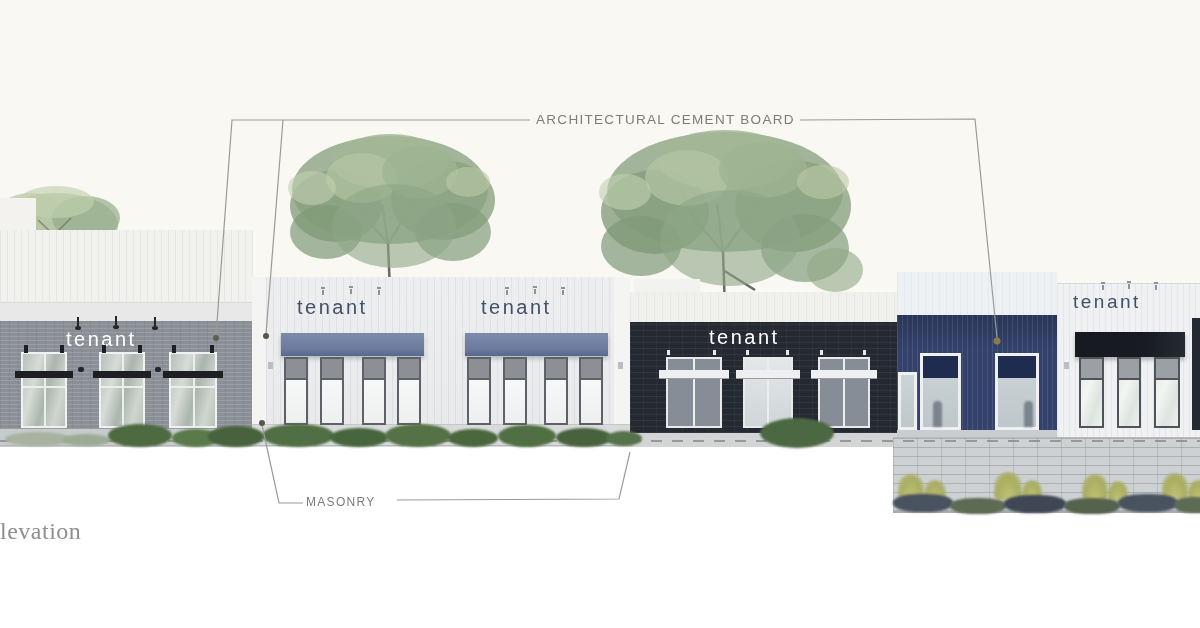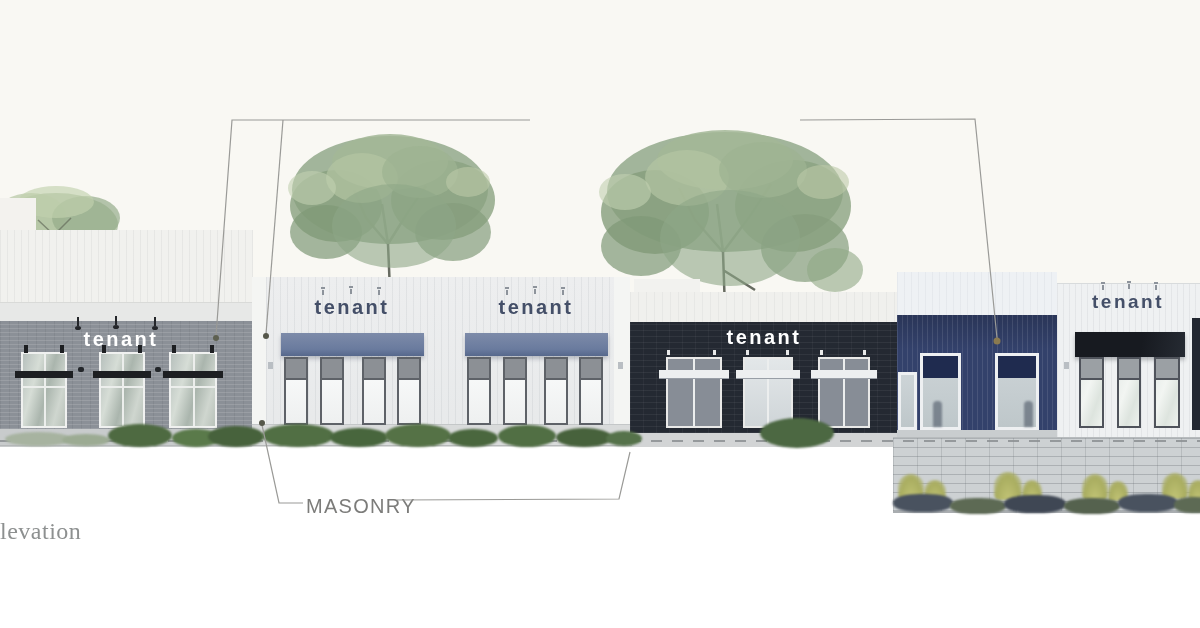--- a/index.html
+++ b/index.html
@@ -15,21 +15,21 @@
   
   .lb-step{left:0;top:198px;width:36px;height:34px;background:#f3f2ee;}
   .lb-parapet{left:0;top:230px;width:253px;height:72px;background:#f1f1ee;
     background-image:repeating-linear-gradient(90deg,rgba(90,95,100,.07) 0 1px,transparent 1px 7px);
     border-bottom:1px solid #d9dad8;}
   .lb-fascia{left:0;top:303px;width:253px;height:18px;background:#e7e8e7;}
   .lb-brick{left:0;top:321px;width:253px;height:116px;background:#8b9097;
     background-image:repeating-linear-gradient(0deg,rgba(255,255,255,.13) 0 1px,transparent 1px 4px),
                      repeating-linear-gradient(90deg,rgba(40,45,50,.08) 0 1px,transparent 1px 9px);}
   .lb-base{left:0;top:429px;width:253px;height:18px;background:#c8cbcc;}
-  .sign{position:absolute;width:110px;text-align:center;font-weight:bold;font-size:20px;
+  .sign{position:absolute;width:110px;text-align:left;font-weight:normal;font-size:20px;
         letter-spacing:2.5px;color:#fff;}
   .sign.dark-text{color:#444f68;}
   .winL{position:absolute;top:352px;height:76px;border:2px solid #f0f1f0;box-sizing:border-box;
     background:linear-gradient(105deg,#b7c0bd 0%,#d6ddd6 30%,#aab5ad 55%,#cfd6cf 80%,#b9c2ba 100%);}
   .winL .mull-v{position:absolute;left:50%;top:0;width:2px;height:100%;background:#eceeec;}
   .winL .mull-h{position:absolute;left:0;top:44%;width:100%;height:2px;background:#eceeec;}
   .shelfL{position:absolute;top:371px;height:7px;background:#1d1f22;}
   .brk{position:absolute;width:4px;height:8px;background:#1d1f22;}
   .tie{position:absolute;width:6px;height:5px;background:#23262a;border-radius:2px;}
   .lampL{position:absolute;width:2px;height:9px;background:#24262a;}
@@ -335,17 +335,18 @@
     <path d="M283,120 L266,334" fill="none" stroke="#9a9a97" stroke-width="1.2"></path>
     <path d="M800,120 L975,119 L997,338" fill="none" stroke="#9a9a97" stroke-width="1.2"></path>
     <circle cx="216" cy="338" r="3" fill="#5e6050"></circle>
     <circle cx="266" cy="336" r="3" fill="#55574a"></circle>
     <circle cx="997" cy="341" r="3.5" fill="#8a7a50"></circle>
     <path d="M303,503 L279,503 L262,425" fill="none" stroke="#9a9a97" stroke-width="1.2"></path>
     <path d="M397,500 L619,499 L630,452" fill="none" stroke="#9a9a97" stroke-width="1.2"></path>
     <circle cx="262" cy="423" r="3" fill="#55574a"></circle>
   </svg>
 
-  <div class="callout" style="left:306px;top:495px;font-size:20px;">MASONRY</div>
+  <div class="callout" style="left:536px;top:112px;">ARCHITECTURAL CEMENT BOARD</div>
+  <div class="callout" style="left:306px;top:495px;font-size:12px;">MASONRY</div>
 
   <div class="title-partial" style="left:0px;top:518px;font-family:Liberation Serif, serif;">levation</div>
 
 </div>
 
 </body></html>

